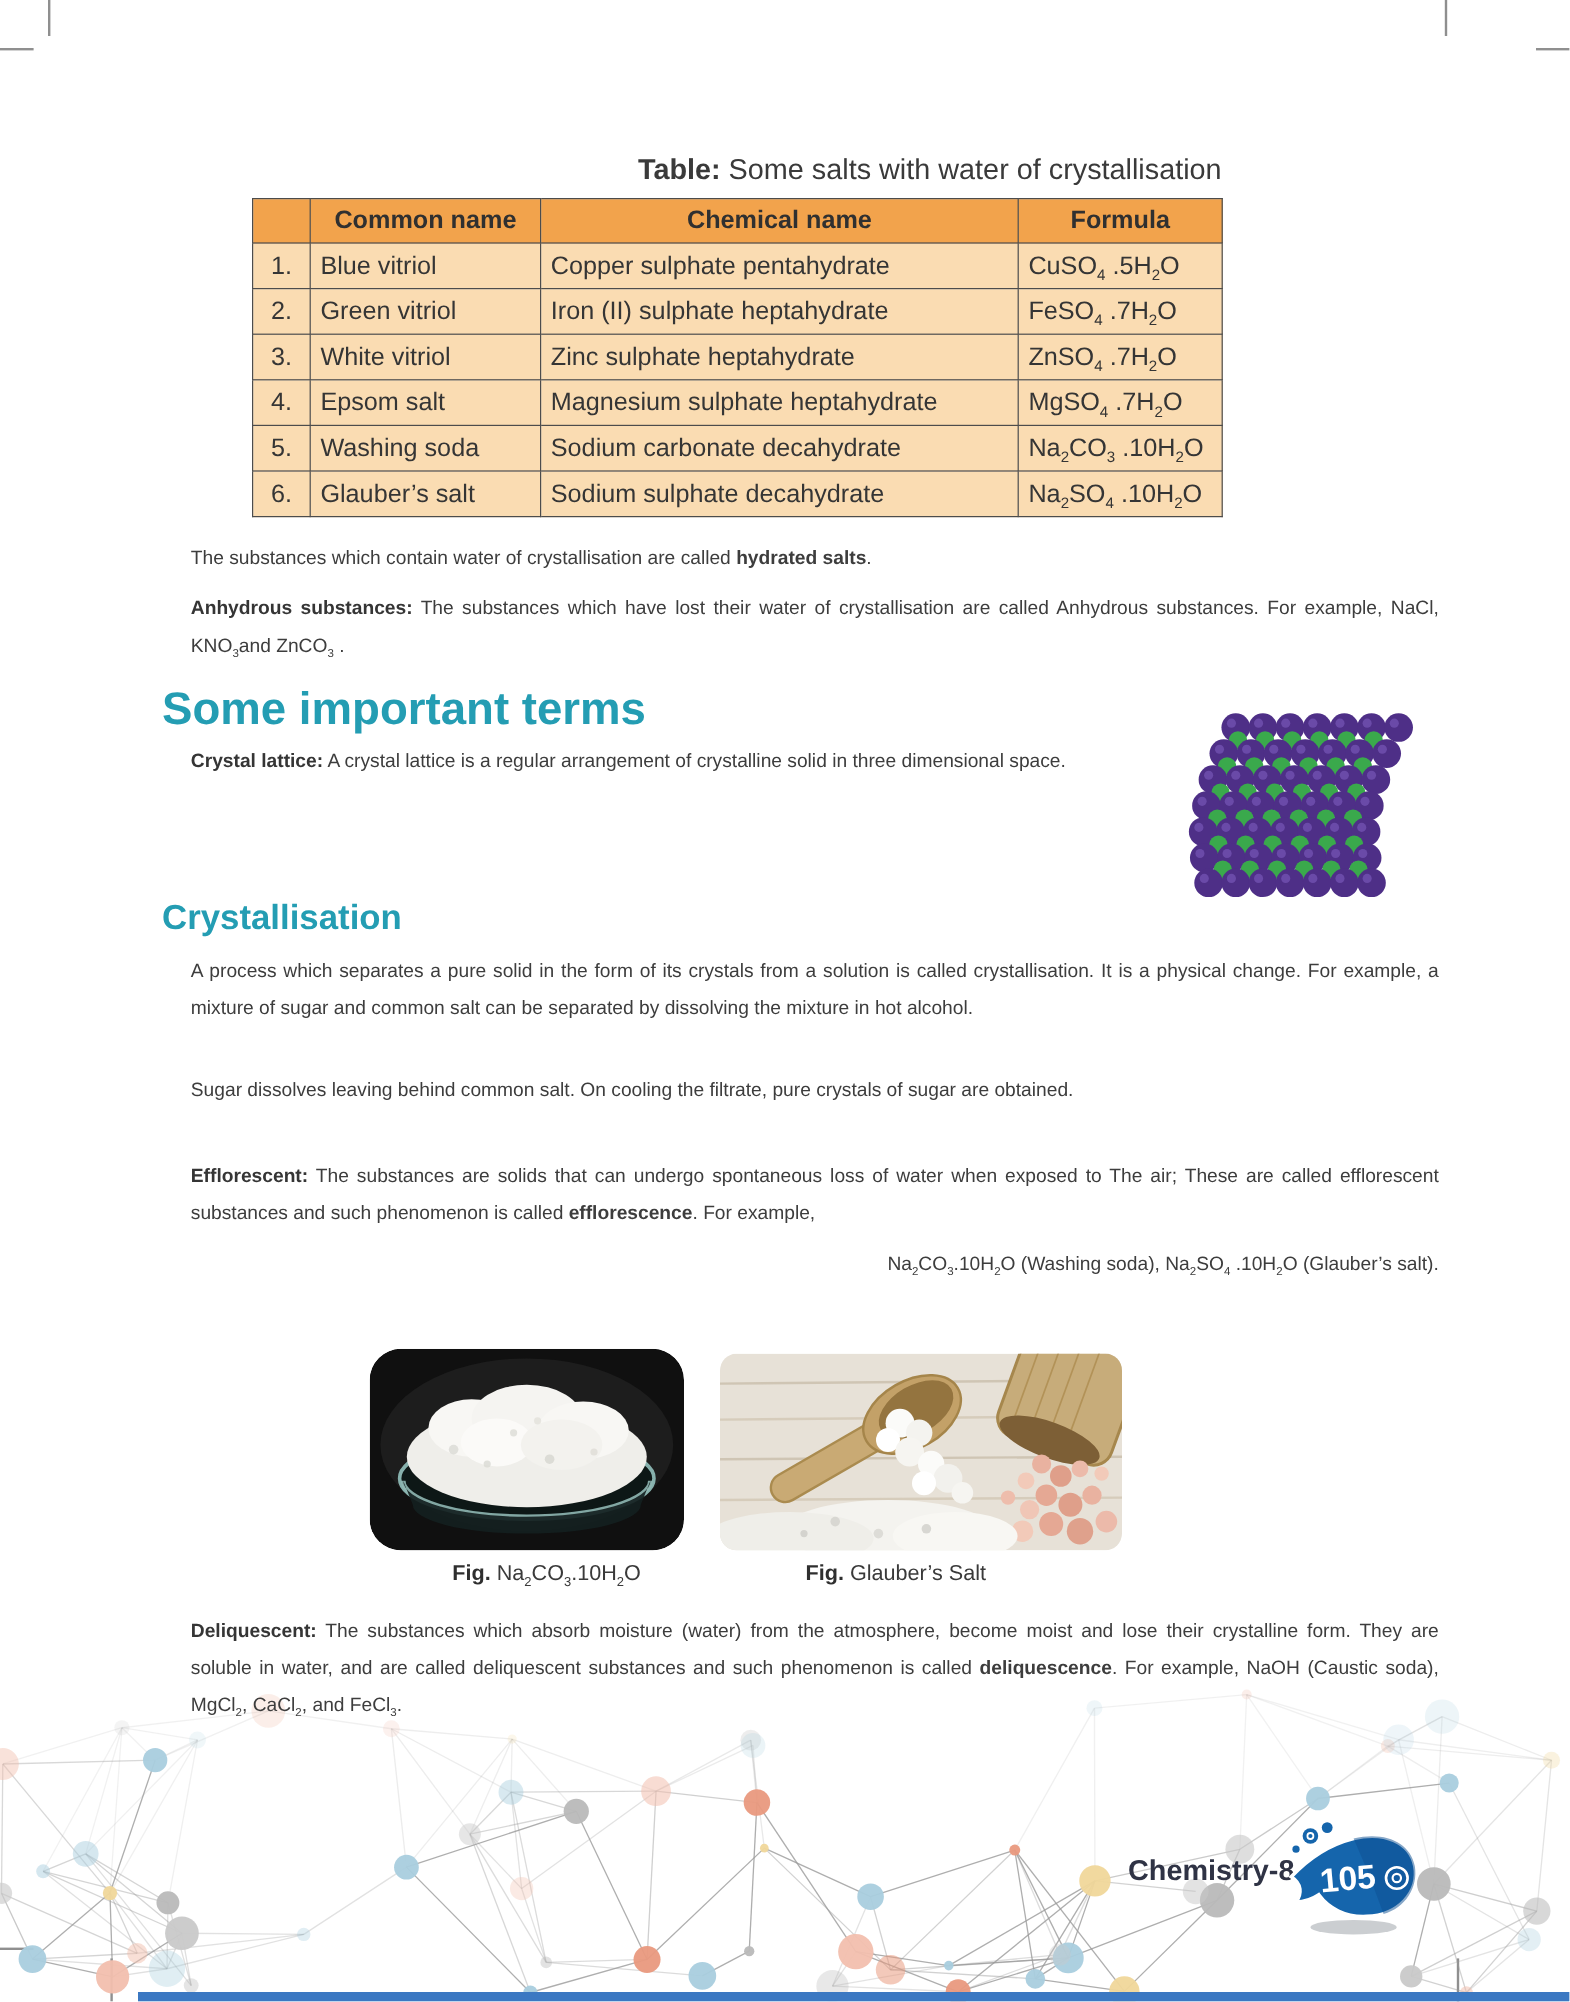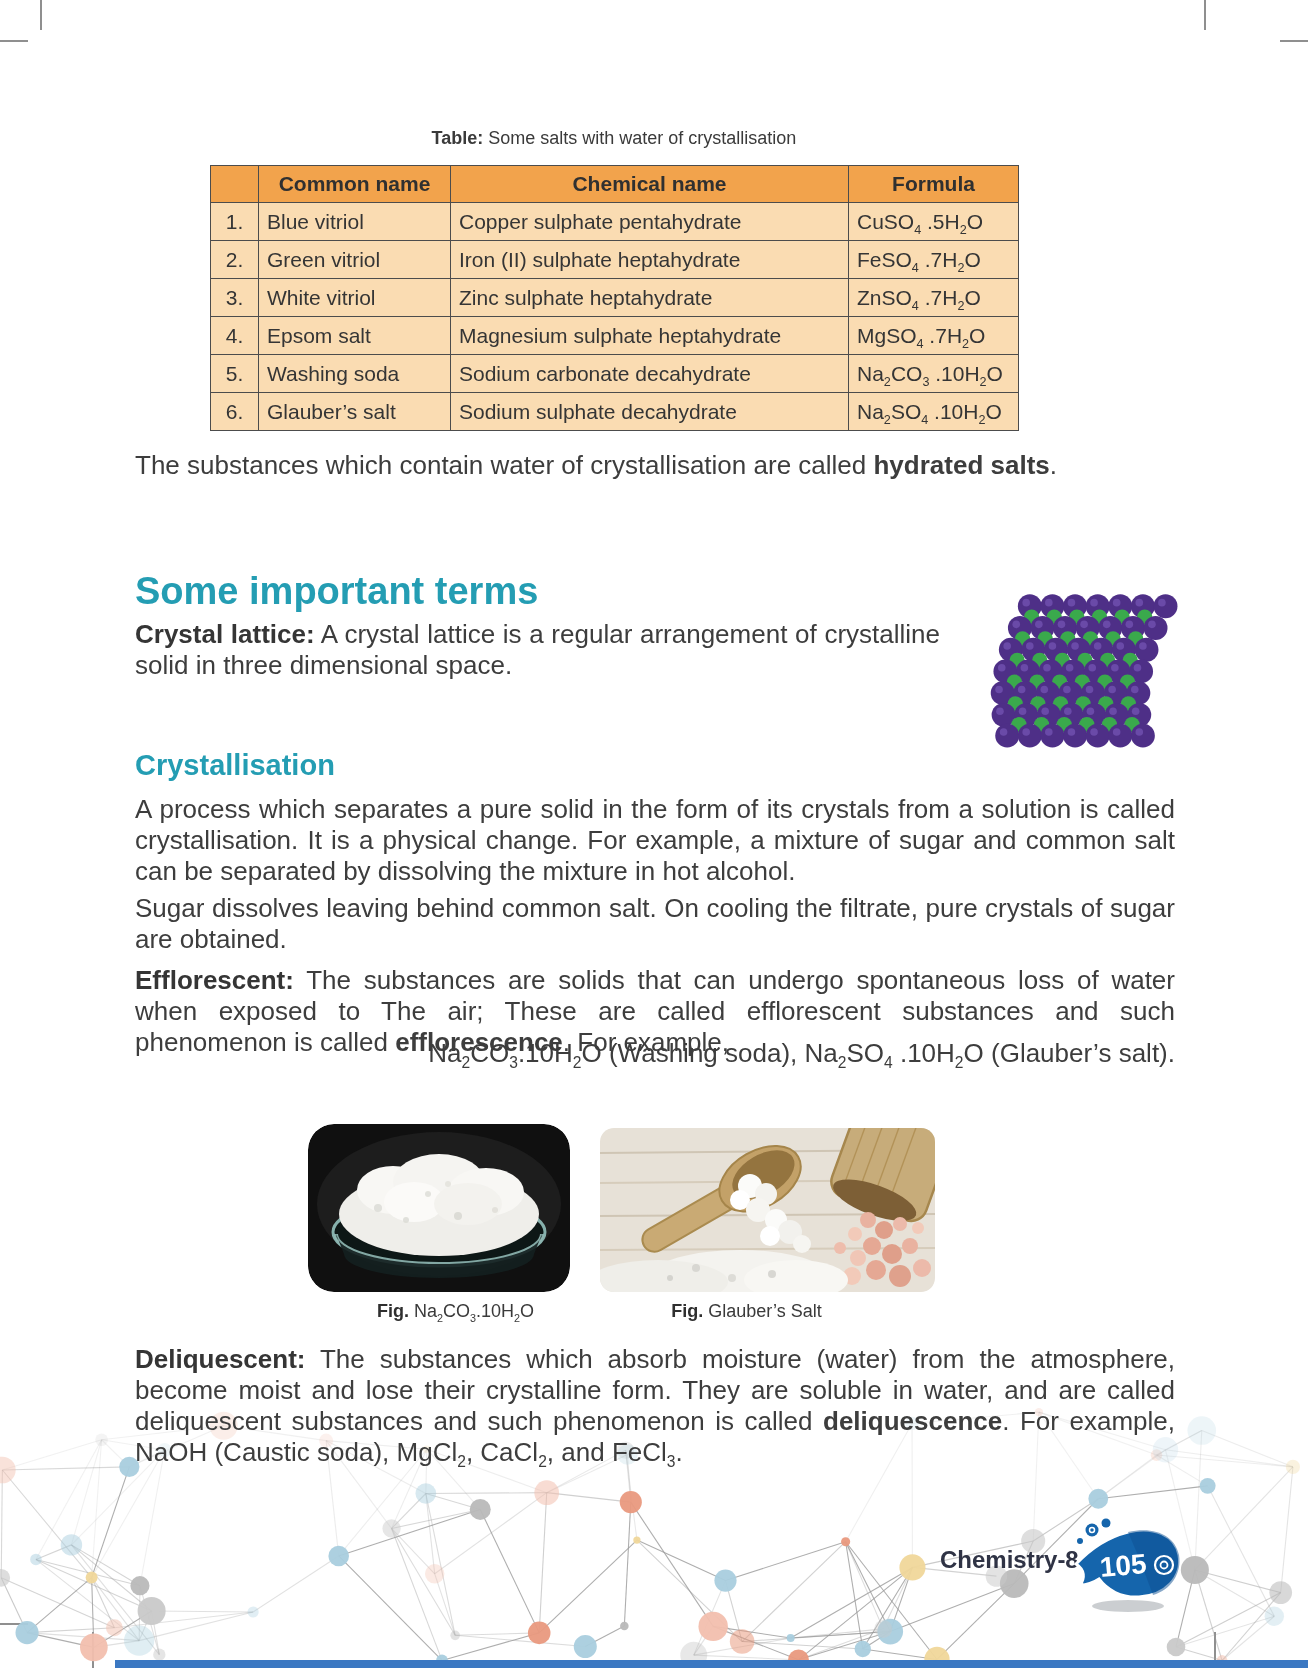--- a/index.html
+++ b/index.html
@@ -3,29 +3,29 @@
 <meta charset="utf-8">
 <style>
   * { margin:0; padding:0; box-sizing:border-box; }
   html,body { width:1308px; height:1668px; }
   body {
     position:relative; background:#ffffff; overflow:hidden;
     font-family:"Liberation Sans", sans-serif; color:#3d3d3d;
   }
   .page { position:absolute; inset:0; }
   .abs { position:absolute; }
-  .body-text { font-size:26px; line-height:31px; text-align:justify; color:#3d3d3d; }
+  .body-text { font-size:16px; line-height:31px; text-align:justify; color:#3d3d3d;margin-left:24px; }
   .lead-bold { font-weight:bold; color:#353535; }
   sub { font-size:0.6em; line-height:0; }
 
   
   .cm { position:absolute; background:#8f8f8f; }
 
   
-  .table-title { position:absolute; left:210px; top:128px; width:808px; text-align:center; font-size:18px; color:#3a3a3a; }
+  .table-title { position:absolute; left:210px; top:128px; width:808px; text-align:right; font-size:24px; color:#3a3a3a; }
   table.salts { position:absolute; left:210px; top:165px; width:808px; border-collapse:collapse; table-layout:fixed; }
   table.salts th, table.salts td { border:1.6px solid #4c4c4c; font-size:21px; color:#353535; height:38px; padding:2px 8px; }
   table.salts th { background:#F2A34C; font-weight:bold; text-align:center; color:#303030; height:37px; }
   table.salts td { background:#FADCB2; }
   td.c-num { text-align:center; }
   td.c-common, td.c-chem, td.c-form { text-align:left; padding-left:12px; }
 
   .teal-h1 { position:absolute; left:135px; top:570px; font-size:38px; font-weight:bold; color:#249DB3; }
   .teal-h2 { position:absolute; left:135px; top:749px; font-size:29px; font-weight:bold; color:#249DB3; }
 
@@ -108,20 +108,23 @@
         <td class="c-chem">Sodium sulphate decahydrate</td>
         <td class="c-form">Na<sub>2</sub>SO<sub>4</sub> .10H<sub>2</sub>O</td>
       </tr>
     </tbody>
   </table>
 
   <p class="abs body-text" style="left:135px;top:450px;width:1040px">
     <span>The substances which contain water of crystallisation are called </span><b>hydrated salts</b><span>.</span>
   </p>
 
+  <p class="abs body-text" style="left:135px;top:492px;width:1040px">
+    <span class="lead-bold">Anhydrous substances:</span><span> The substances which have lost their water of crystallisation are called Anhydrous substances. For example, NaCl, KNO<sub>3</sub>and ZnCO<sub>3</sub> .</span>
+  </p>
 
   <h2 class="teal-h1">Some important terms</h2>
 
   <p class="abs body-text" style="left:135px;top:619px;width:805px">
     <span class="lead-bold">Crystal lattice:</span><span> A crystal lattice is a regular arrangement of crystalline solid in three dimensional space.</span>
   </p>
 
   <div class="abs" style="left:990px;top:578px;width:190px;height:185px">
     <svg id="lattice-svg" width="190" height="185" viewBox="0 0 210 182">
         <circle cx="44" cy="20" r="13.2" fill="#4e2f87"></circle>

